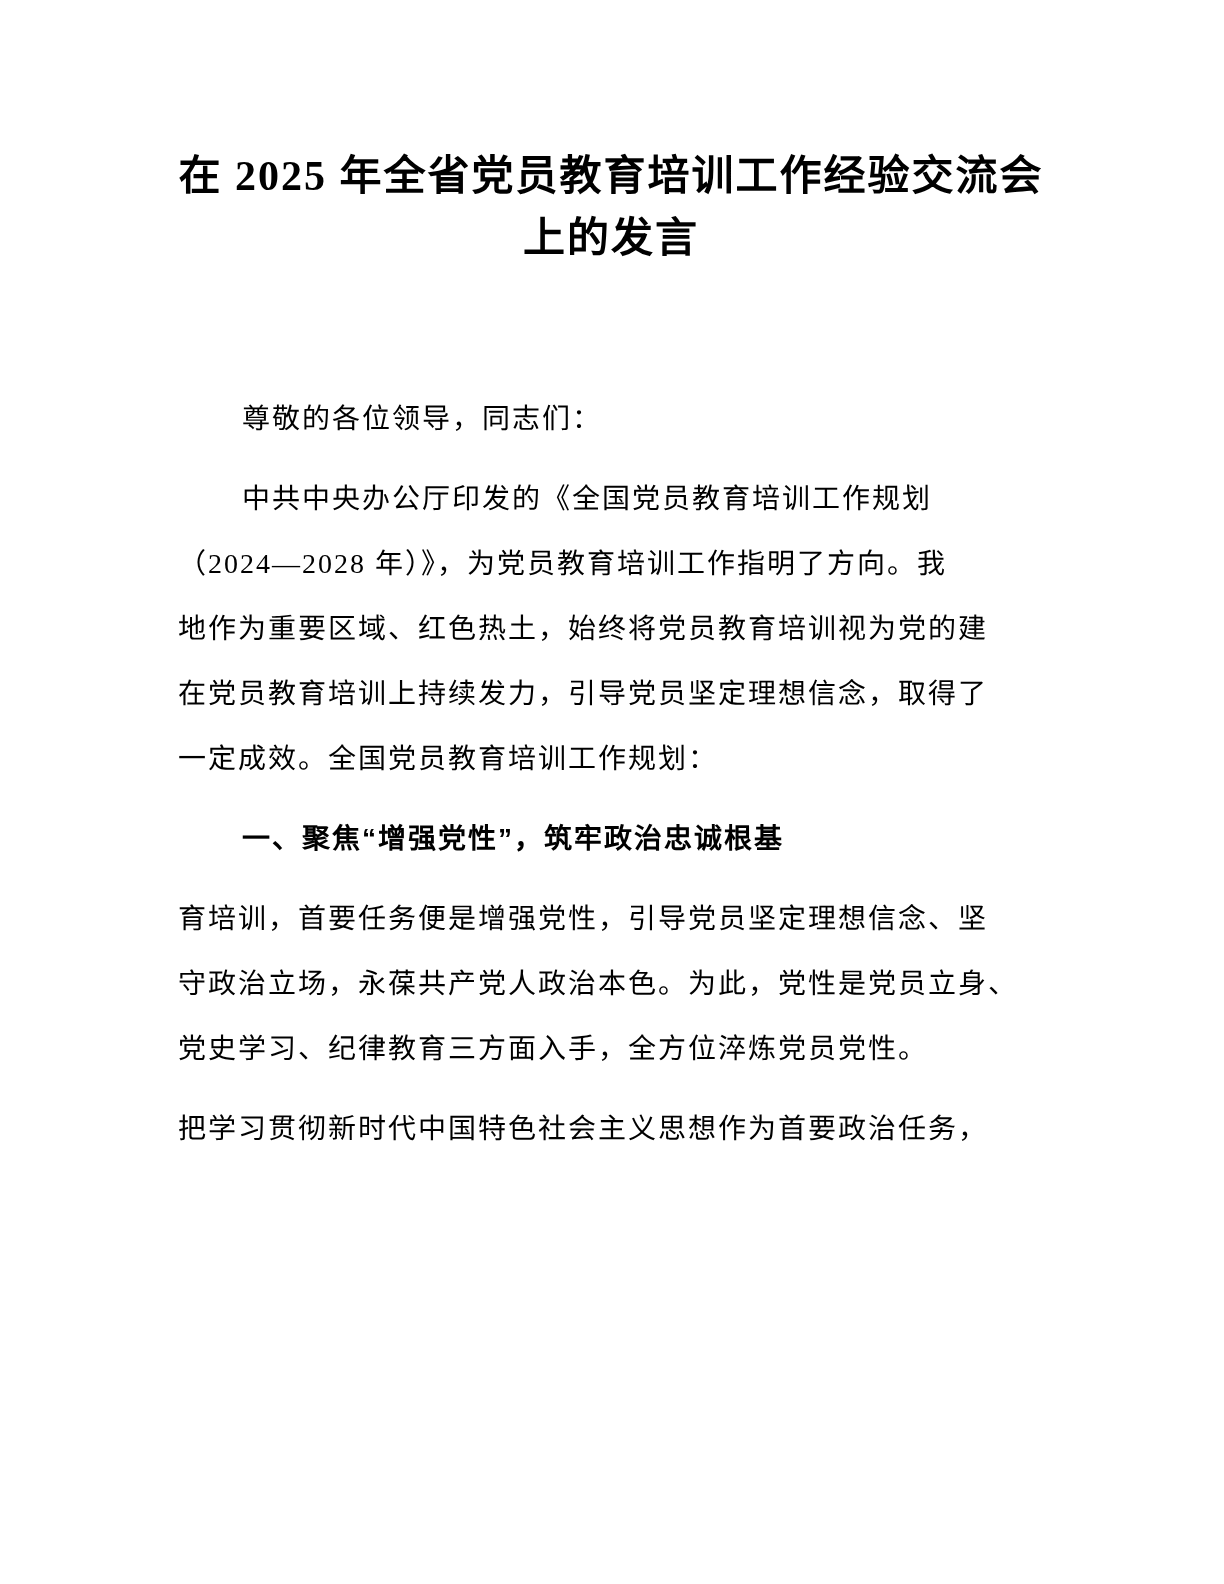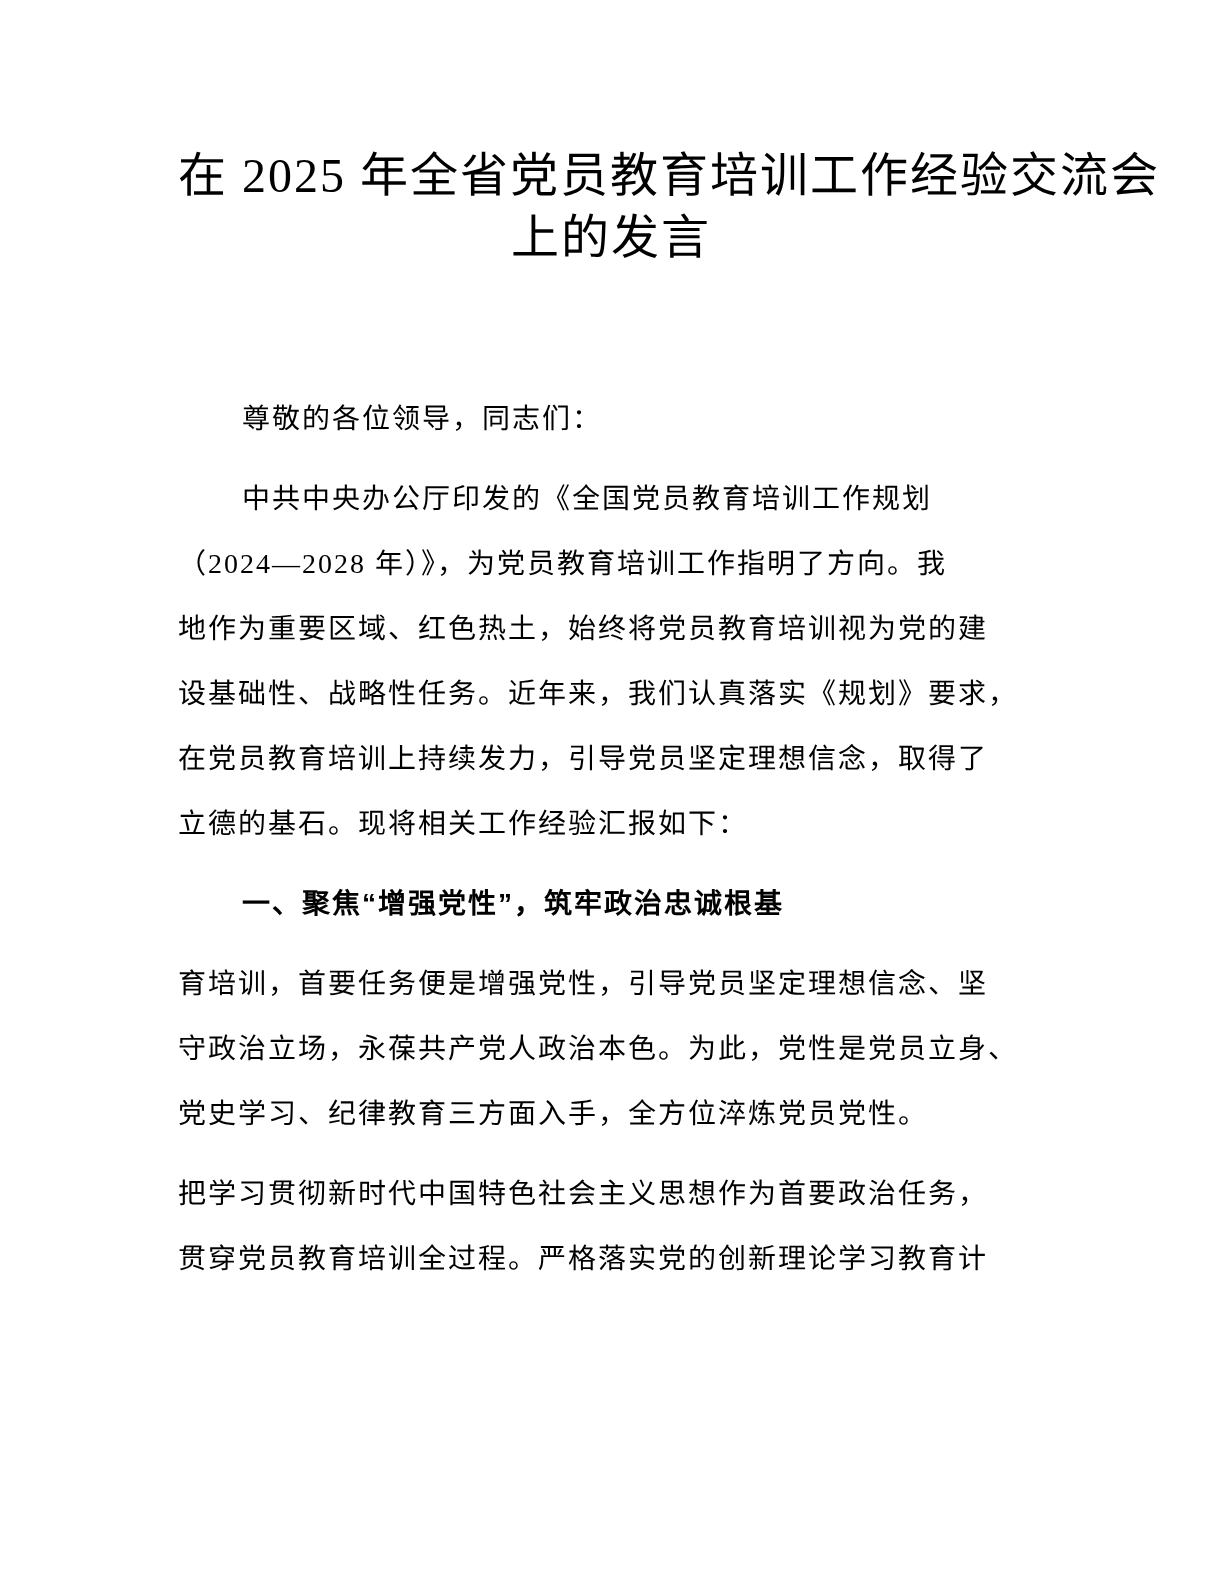--- a/index.html
+++ b/index.html
@@ -19,22 +19,22 @@
     width: 1224px;
     height: 1584px;
     padding-left: 178px;
     padding-right: 180px;
     background: #ffffff;
   }
   .doc-title {
     margin-top: 145px;
     text-align: center;
     font-family: "Liberation Serif", serif;
-    font-weight: normal;
-    font-size: 48px;
+    font-weight: bold;
+    font-size: 42px;
     line-height: 62px;
     letter-spacing: 2px;
   }
   .title-line {
     white-space: nowrap;
   }
   .body-text {
     font-size: 28px;
     line-height: 65px;
     letter-spacing: 2px;
@@ -74,34 +74,32 @@
   <div class="body-text">
 
     <div class="para para-salutation">
       <div class="line indent">尊敬的各位领导，同志们：</div>
     </div>
 
     <div class="para">
       <div class="line indent">中共中央办公厅印发的《全国党员教育培训工作规划</div>
       <div class="line">（2024—2028 年）》，为党员教育培训工作指明了方向。我</div>
       <div class="line">地作为重要区域、红色热土，始终将党员教育培训视为党的建</div>
-      <div class="line">设基础性、战略性任务。近年来，我们认真落实《规划》要求，</div>
       <div class="line">在党员教育培训上持续发力，引导党员坚定理想信念，取得了</div>
-      <div class="line">立德的基石。现将相关工作经验汇报如下：</div>
+      <div class="line">一定成效。全国党员教育培训工作规划：</div>
     </div>
 
     <div class="para">
       <div class="line indent heading-bold">一、聚焦“增强党性”，筑牢政治忠诚根基</div>
     </div>
 
     <div class="para">
       <div class="line">育培训，首要任务便是增强党性，引导党员坚定理想信念、坚</div>
       <div class="line">守政治立场，永葆共产党人政治本色。为此，党性是党员立身、</div>
       <div class="line">党史学习、纪律教育三方面入手，全方位淬炼党员党性。</div>
     </div>
 
     <div class="para">
       <div class="line">把学习贯彻新时代中国特色社会主义思想作为首要政治任务，</div>
-      <div class="line">贯穿党员教育培训全过程。严格落实党的创新理论学习教育计</div>
     </div>
 
   </div>
 </div>
 
 </body></html>

